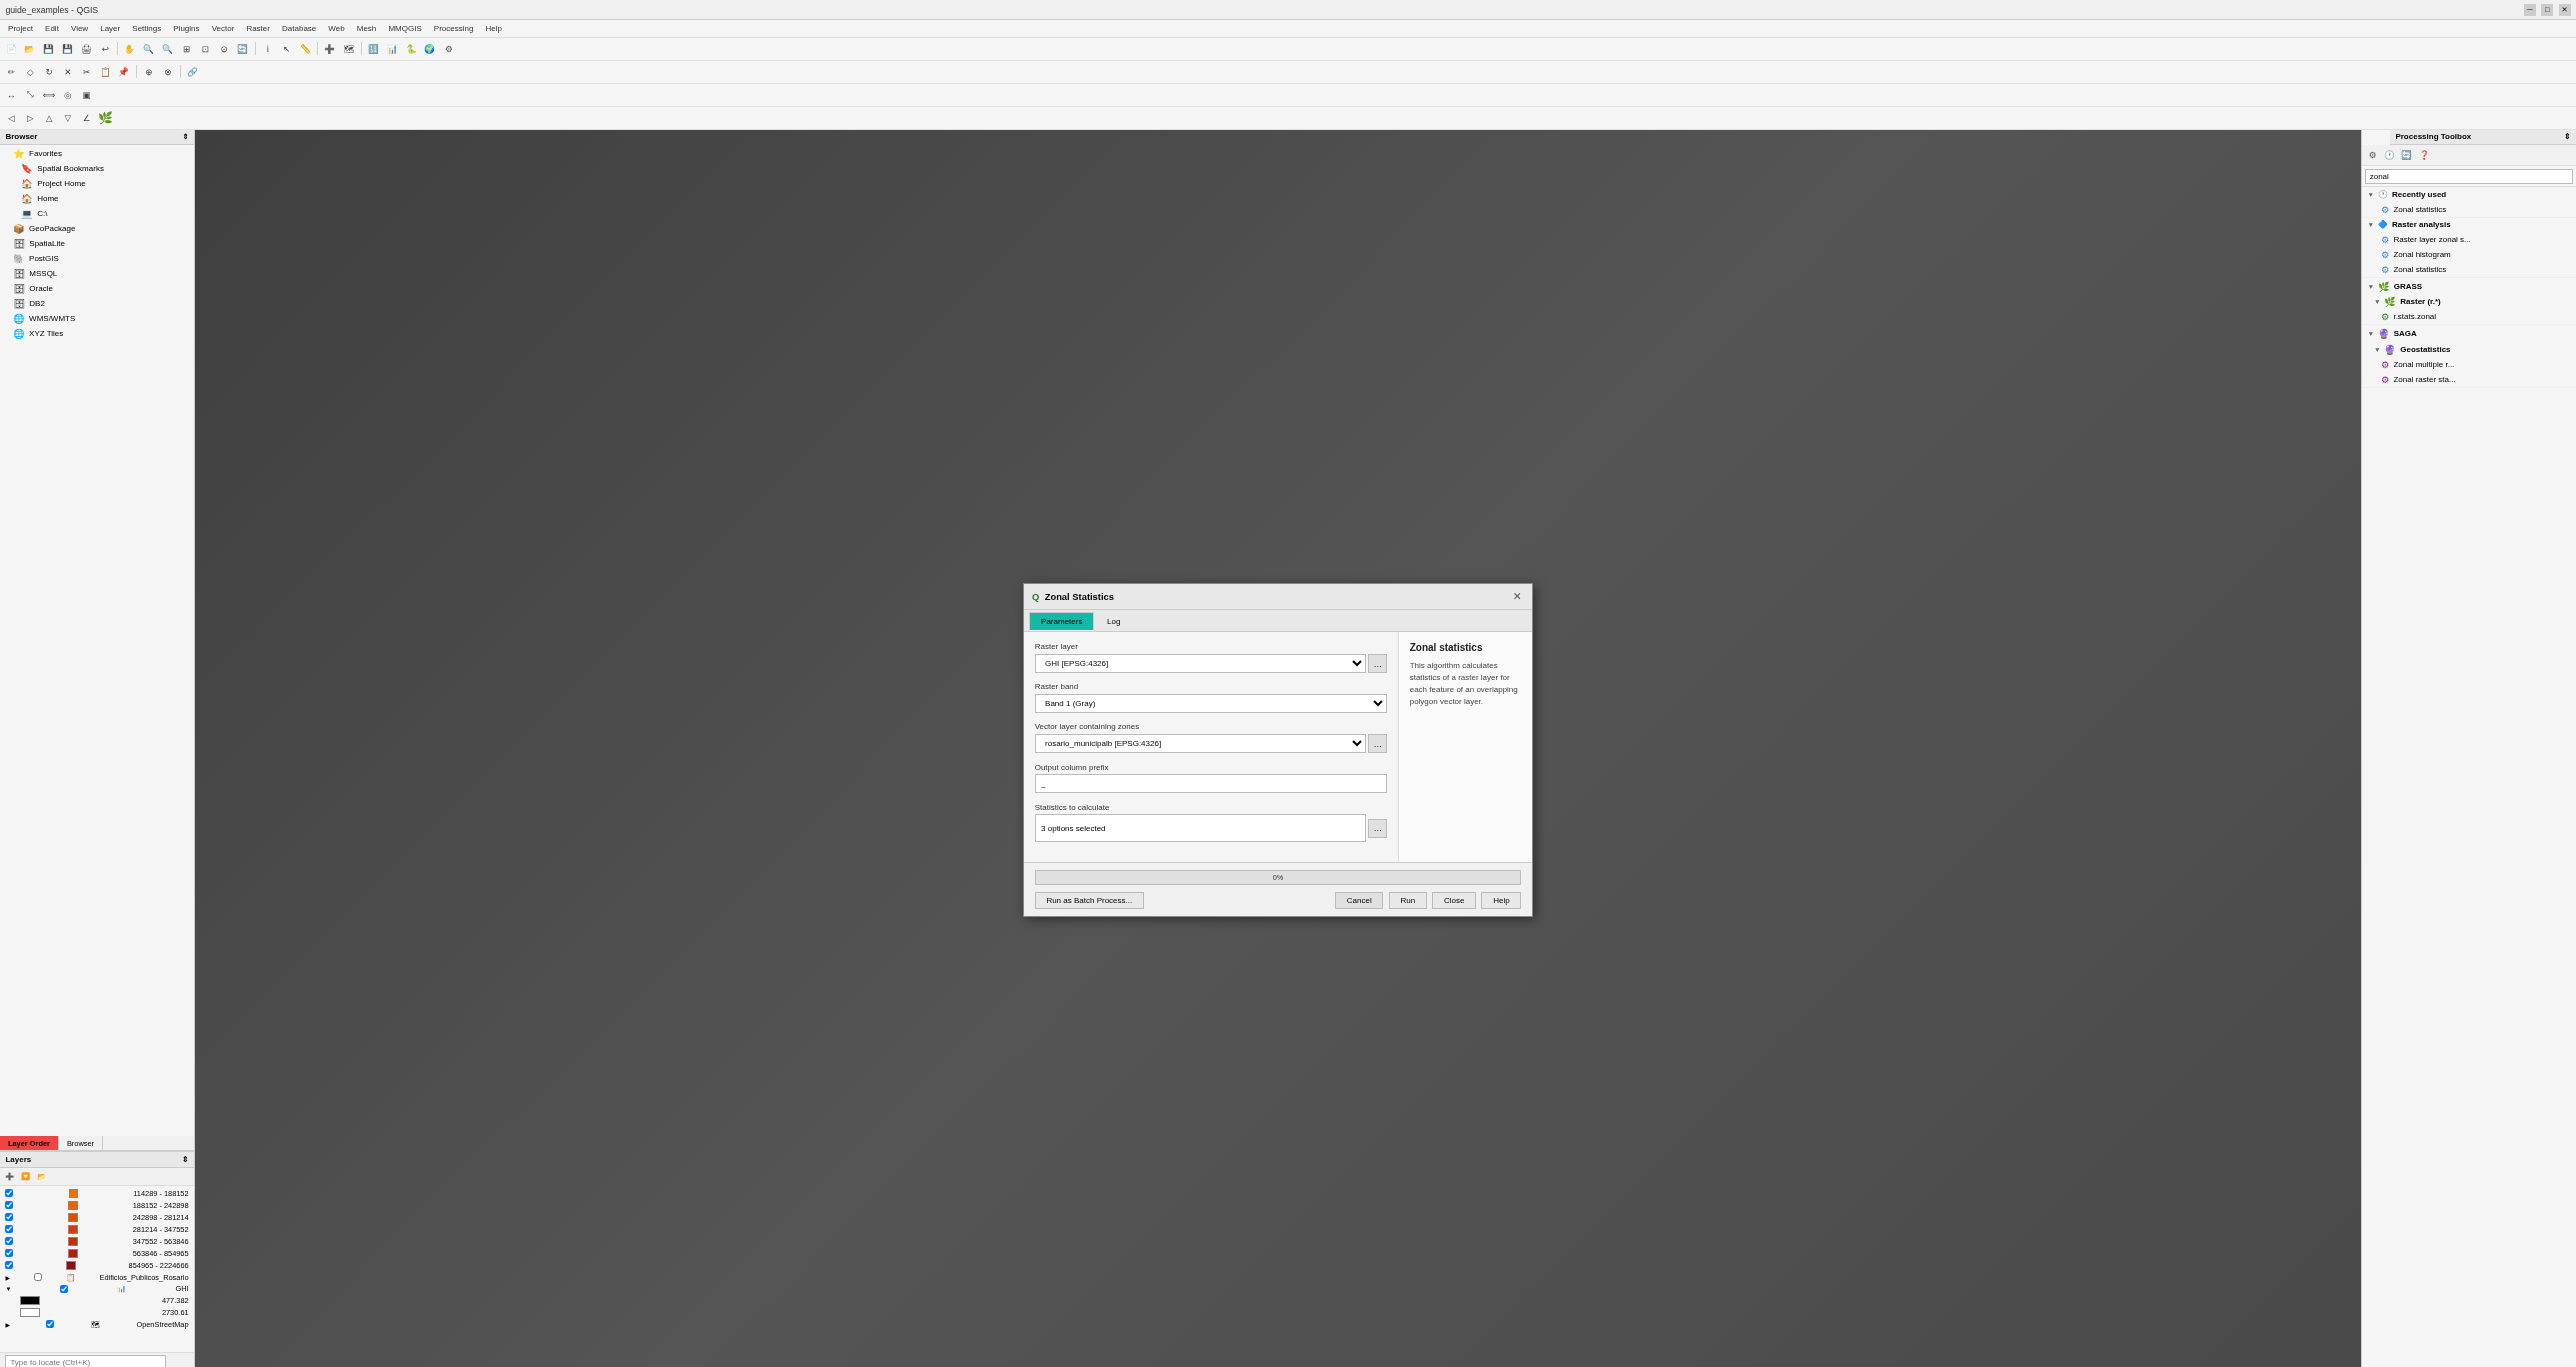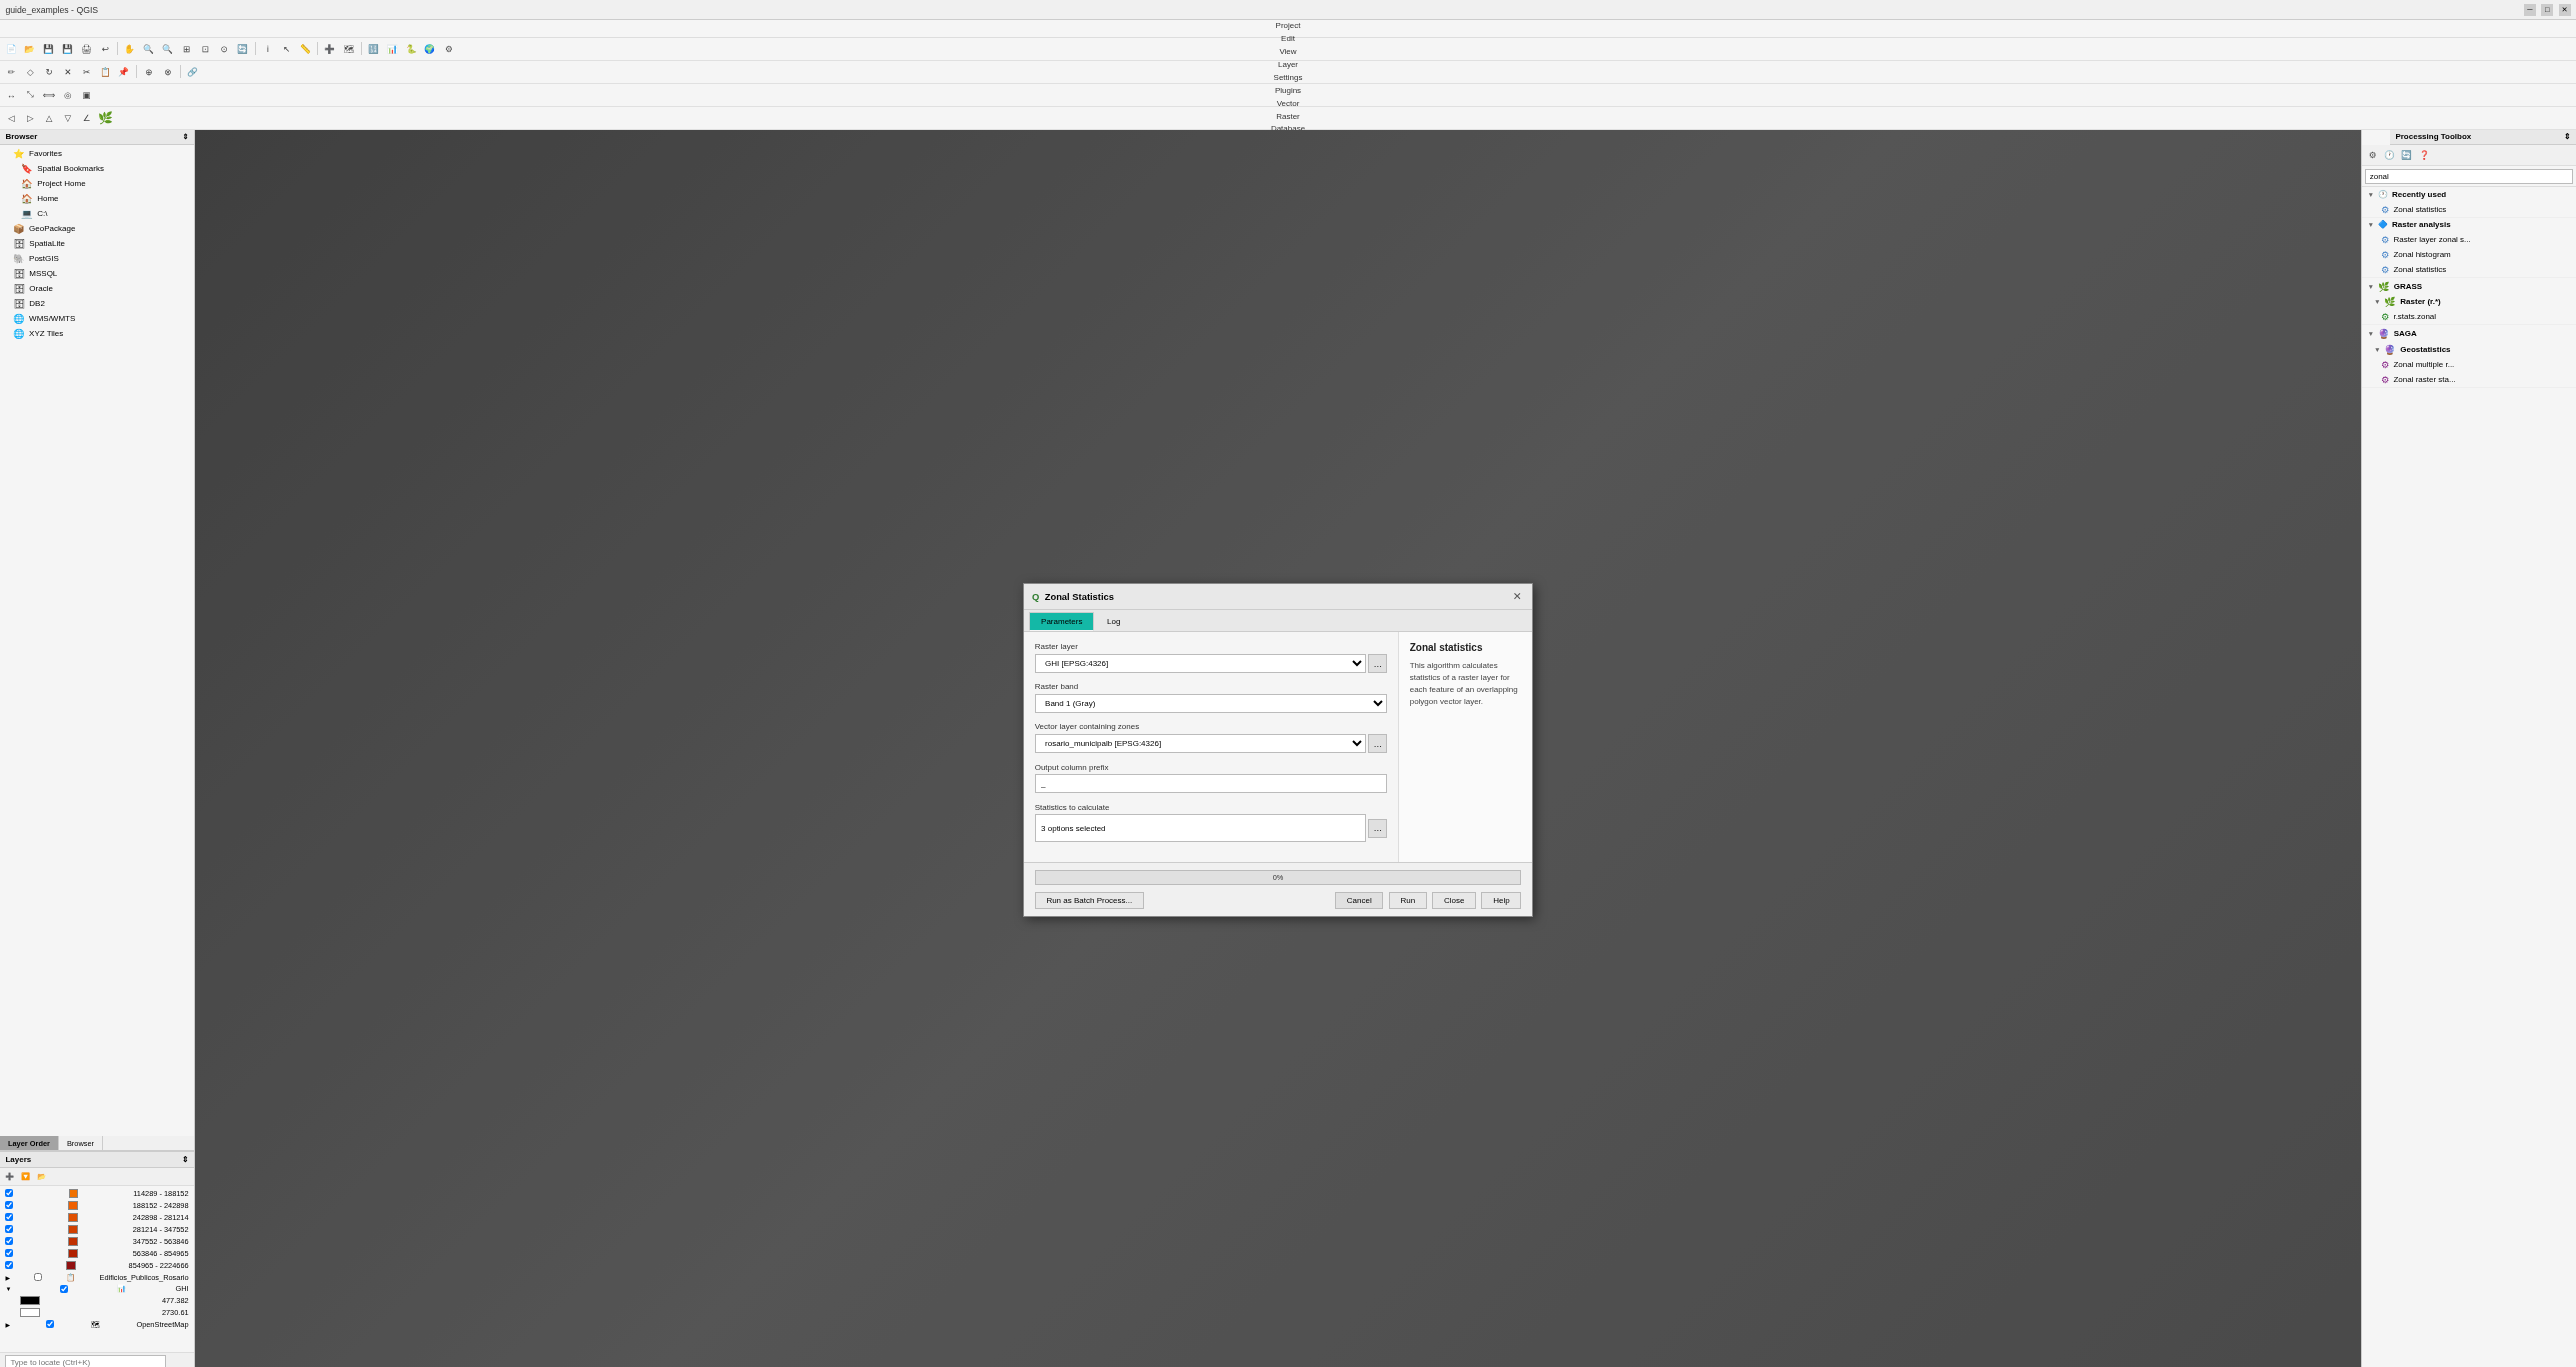--- a/index.html
+++ b/index.html
@@ -45,21 +45,20 @@
 
     
     #menu-bar {
       background: #f5f5f5;
       height: 17.5px;
       display: flex;
       align-items: center;
       padding: 0 2.7px;
       border-bottom: 0.7px solid #ddd;
       gap: 1.3px;
-      flex-direction: column;
     }
     .menu-item {
       padding: 1.3px 5.4px;
       cursor: pointer;
       font-size: 8px;
       color: #333;
     }
 
     
     .toolbar {
@@ -140,21 +139,21 @@
       display: flex;
       border-bottom: 0.7px solid #ccc;
       background: #f0f0f0;
     }
     .panel-tab {
       padding: 2.7px 8px;
       cursor: pointer;
       font-size: 7.4px;
       border-right: 0.7px solid #ccc;
     }
-    .panel-tab.active { background: #a3a3a3; font-weight: bold; }
+    .panel-tab.active { background: #ef4444; font-weight: bold; }
 
     
     #layers-panel {
       height: 201px;
       border-top: 0.7px solid #ccc;
       display: flex;
       flex-direction: column;
     }
     #layers-header {
       background: #e8e8e8;

